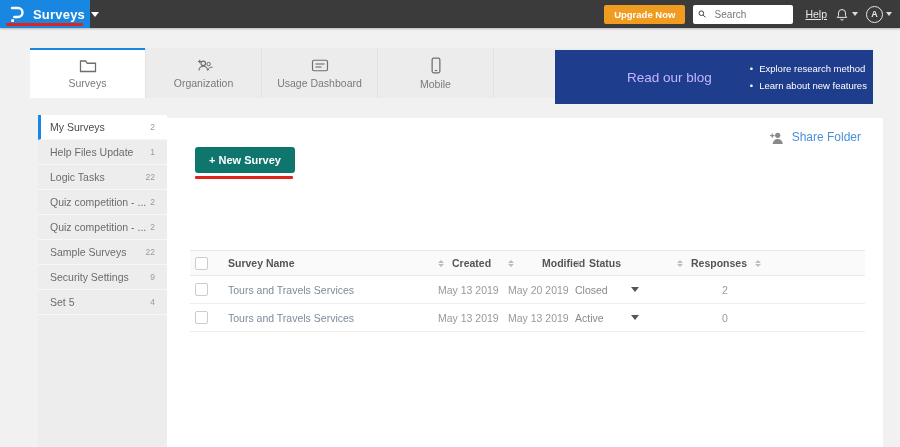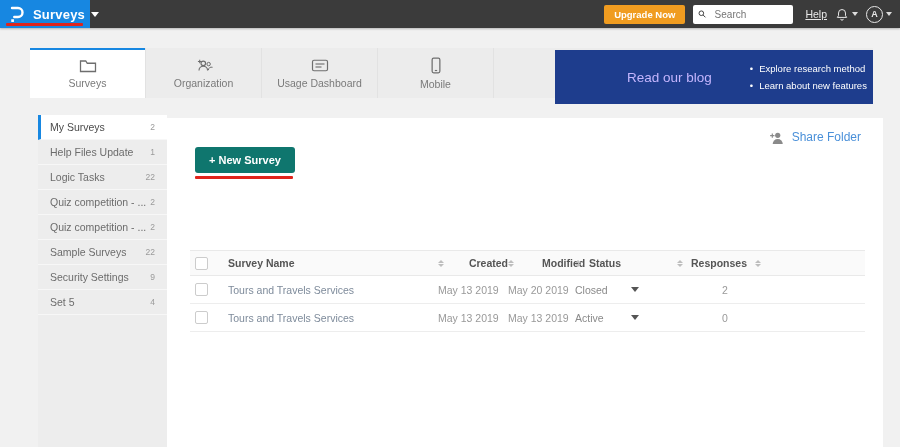--- a/index.html
+++ b/index.html
@@ -69,21 +69,21 @@
   
   .table { position:absolute; left:23px; top:85px; width:675px;margin-top:47px; }
   .t-row { display:flex; align-items:center; }
   .t-head { height:26px; background:#fafafa; border-top:1px solid #e9e9e9; border-bottom:1px solid #e9e9e9;
             font-weight:bold; color:#555; font-size:10.5px; }
   .t-body-row { height:28px; border-bottom:1px solid #ededed; font-size:10.5px; color:#999; }
   .c-check { width:38px; display:flex; align-items:center; padding-left:5px; }
   .checkbox { width:13px; height:13px; border:1px solid #ccc; border-radius:2px; background:#fff;
               cursor:pointer; display:inline-block; }
   .c-name { width:210px; }
-  .c-created { width:70px; display:flex; align-items:center;justify-content:space-between; }
+  .c-created { width:70px; display:flex; align-items:center; }
   .c-modified { width:67px; display:flex; align-items:center;gap:20px; }
   .c-status { width:102px; display:flex; align-items:center; }
   .c-resp { flex:1; display:flex; align-items:center; }
   .sort-icon { display:inline-flex; flex-direction:column; gap:1px; margin-right:8px; cursor:pointer; }
   .sort-icon i { display:block; width:0; height:0; border-left:3px solid transparent;
                  border-right:3px solid transparent; }
   .sort-icon .up { border-bottom:3px solid #bdbdbd; }
   .sort-icon .dn { border-top:3px solid #bdbdbd; }
   .row-name { color:#7e8b9b; }
   .status-label { color:#8a8a8a; }

